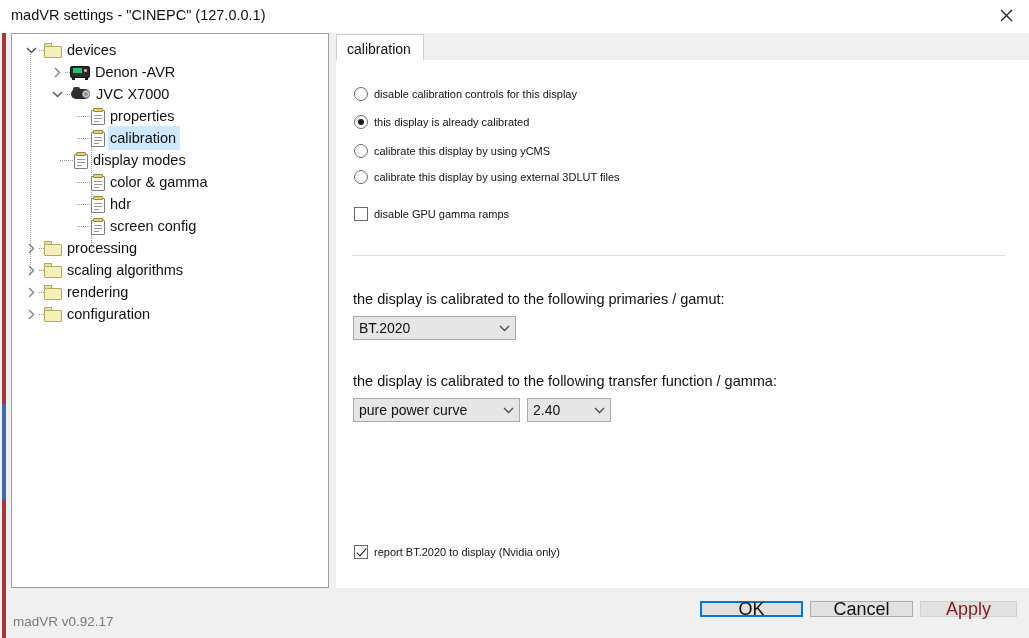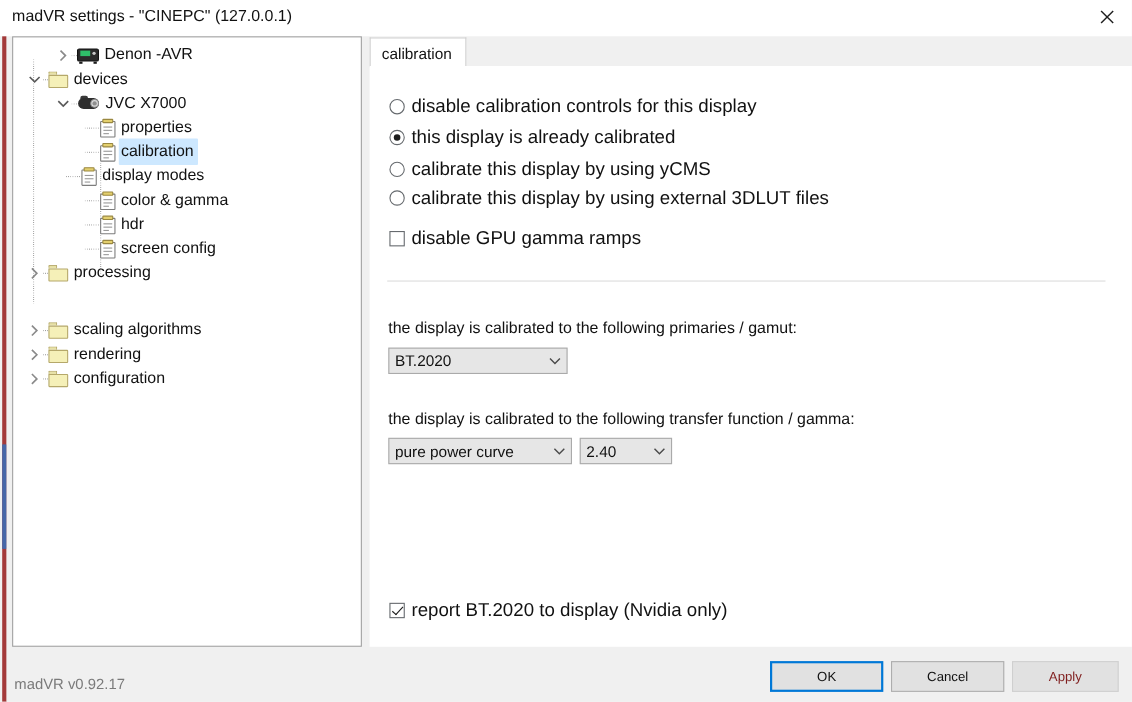--- a/index.html
+++ b/index.html
@@ -207,21 +207,21 @@
     position: absolute;
     left: 336px; top: 60px;
     width: 693px; height: 528px;
     background: #ffffff;
   }
 
   .opt-row {
     position: absolute;
     display: flex;
     align-items: center;
-    font-size: 17px;
+    font-size: 11px;
     color: #111;
     white-space: nowrap;
   }
 
   .radio {
     width: 14px; height: 14px;
     border: 1px solid #666a6e;
     border-radius: 50%;
     background: #ffffff;
     margin-right: 6px;
@@ -296,24 +296,24 @@
     position: absolute;
     left: 13px; top: 614px;
     font-size: 13.5px;
     color: #7a7a7a;
     white-space: nowrap;
   }
 
   .btn {
     position: absolute;
     top: 601px;
-    height: 28px;
+    height: 16px;
     background: #e1e1e1;
     border: 1px solid #adadad;
-    font-size: 12px;
+    font-size: 18px;
     color: #111;
     display: flex; align-items: center; justify-content: center;
     cursor: default;
   }
   .btn.primary {
     background: #e1e1e1;
     border: 2px solid #0078d7;
   }
   .btn.disabled { color: #7f1d1d; background: #e1e1e1; border-color: #cfcfcf; }
 </style>
@@ -333,48 +333,48 @@
         <line x1="1" y1="1" x2="12" y2="12" stroke="#202020" stroke-width="1.3"></line>
         <line x1="12" y1="1" x2="1" y2="12" stroke="#202020" stroke-width="1.3"></line>
       </svg>
     </div>
   </div>
 
   <div class="tree-panel">
     <div class="tree-inner" id="tree-inner">
       <div class="vline" style="left:18px; top:20px; height:222px;"></div>
       <div class="vline" style="left:79px; top:102px; height:114px;"></div>
-    <div class="tree-row" style="padding-left: 37px;">
+    <div class="tree-row" style="padding-left: 11px;">
+          <span class="chev">
+            <svg width="11" height="8" viewBox="0 0 11 8">
+              <polyline points="1,2 5.5,6.5 10,2" fill="none" stroke="#5a5a5a" stroke-width="1.5"></polyline>
+            </svg>
+          </span>
+          <span class="dots-h short"></span>
+          <span class="ico folder-ico">
+            <span class="tab-top"></span>
+            <span class="body"></span>
+          </span>
+          <span class="label">devices</span>
+        </div>
+        <div class="tree-row" style="padding-left: 37px;">
           <span class="chev">
             <svg width="8" height="11" viewBox="0 0 8 11">
               <polyline points="2,1 6.5,5.5 2,10" fill="none" stroke="#8a8a8a" stroke-width="1.5"></polyline>
             </svg>
           </span>
           <span class="dots-h short"></span>
           <span class="ico avr-ico">
             <span class="case"></span>
             <span class="screen"></span>
             <span class="knob k1"></span>
             <span class="foot f1"></span>
             <span class="foot f2"></span>
           </span>
           <span class="label">Denon -AVR</span>
-        </div>
-        <div class="tree-row" style="padding-left: 11px;">
-          <span class="chev">
-            <svg width="11" height="8" viewBox="0 0 11 8">
-              <polyline points="1,2 5.5,6.5 10,2" fill="none" stroke="#5a5a5a" stroke-width="1.5"></polyline>
-            </svg>
-          </span>
-          <span class="dots-h short"></span>
-          <span class="ico folder-ico">
-            <span class="tab-top"></span>
-            <span class="body"></span>
-          </span>
-          <span class="label">devices</span>
         </div>
         <div class="tree-row" style="padding-left: 37px;">
           <span class="chev">
             <svg width="11" height="8" viewBox="0 0 11 8">
               <polyline points="1,2 5.5,6.5 10,2" fill="none" stroke="#5a5a5a" stroke-width="1.5"></polyline>
             </svg>
           </span>
           <span class="dots-h short"></span>
           <span class="ico proj-ico">
             <span class="top2"></span>
@@ -456,21 +456,21 @@
               <polyline points="2,1 6.5,5.5 2,10" fill="none" stroke="#8a8a8a" stroke-width="1.5"></polyline>
             </svg>
           </span>
           <span class="dots-h short"></span>
           <span class="ico folder-ico">
             <span class="tab-top"></span>
             <span class="body"></span>
           </span>
           <span class="label">processing</span>
         </div>
-        <div class="tree-row" style="padding-left: 11px; margin-top: 30px;">
+        <div class="tree-row" style="padding-left: 11px;">
           <span class="chev">
             <svg width="8" height="11" viewBox="0 0 8 11">
               <polyline points="2,1 6.5,5.5 2,10" fill="none" stroke="#8a8a8a" stroke-width="1.5"></polyline>
             </svg>
           </span>
           <span class="dots-h short"></span>
           <span class="ico folder-ico">
             <span class="tab-top"></span>
             <span class="body"></span>
           </span>

